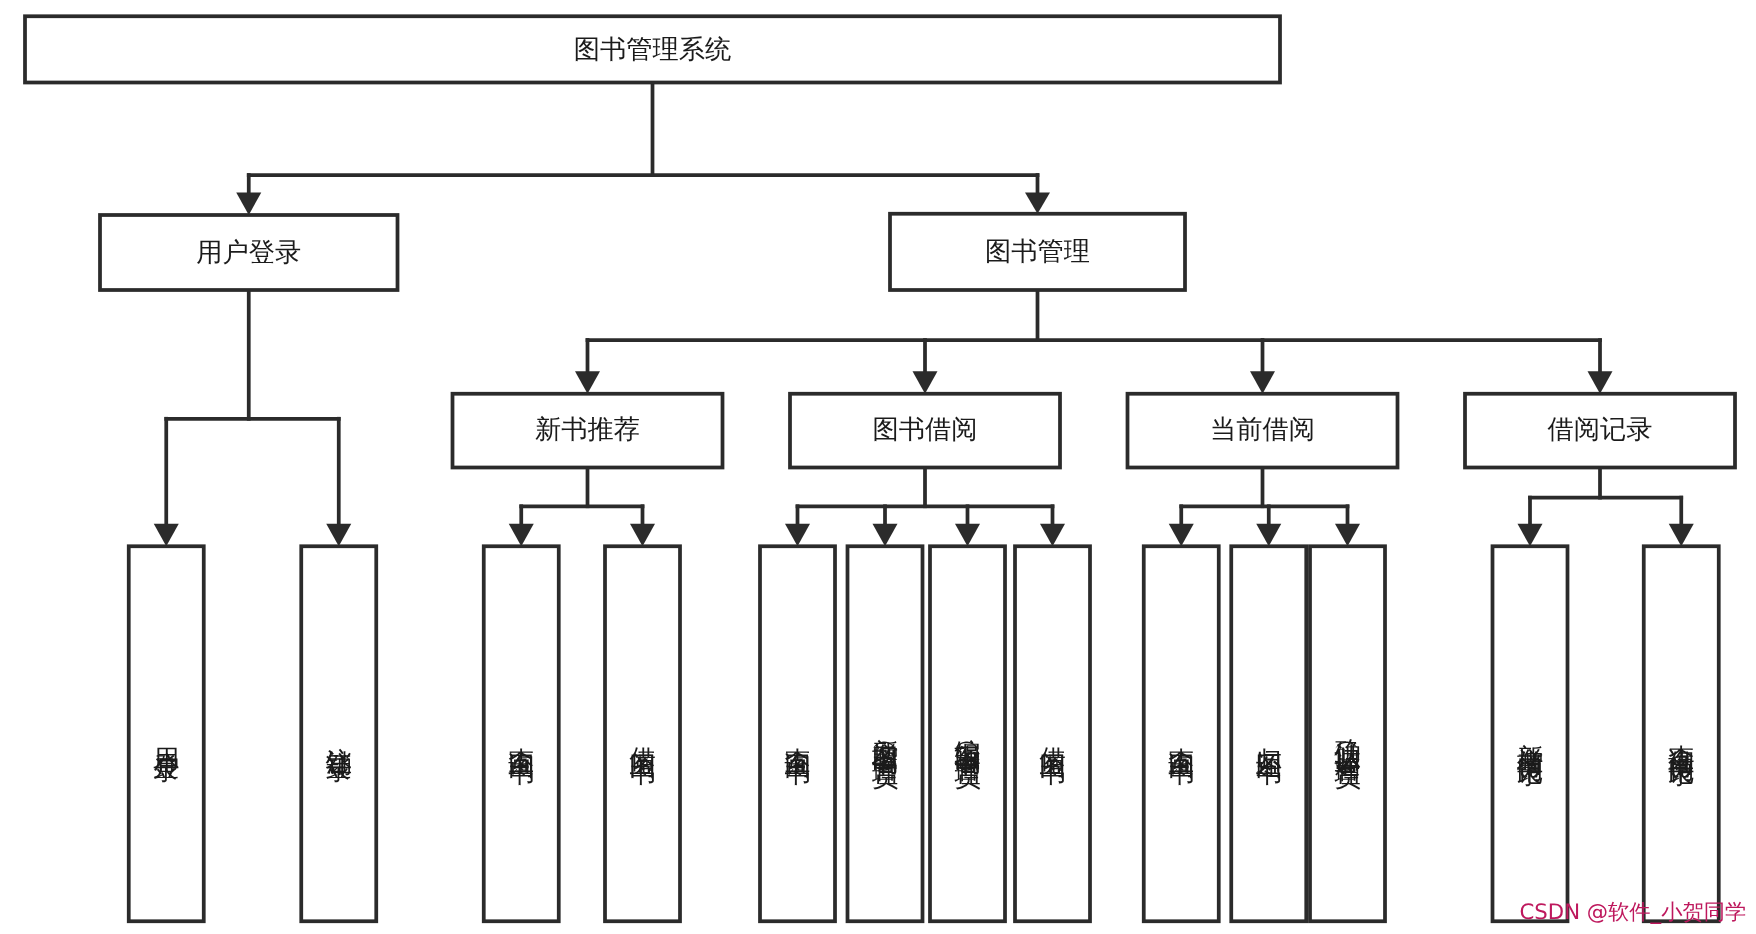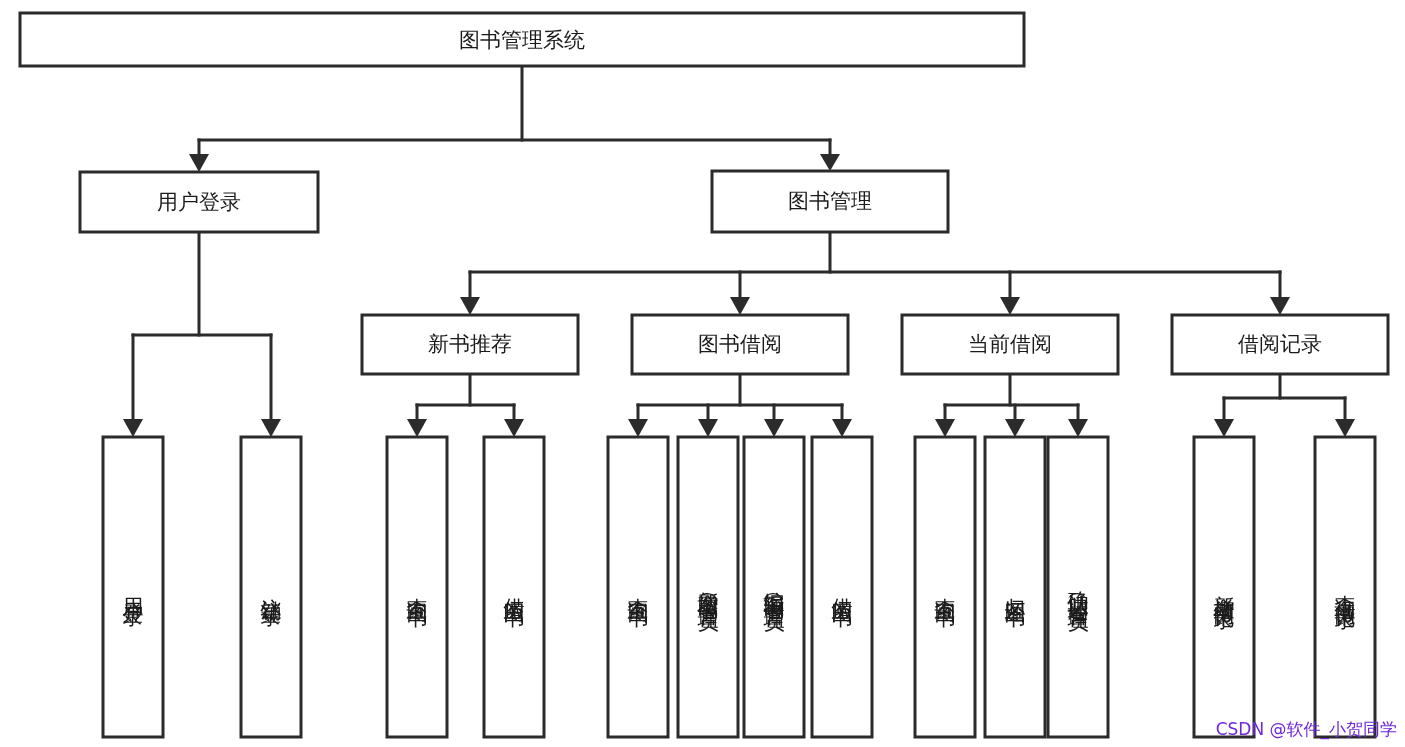--- a/index.html
+++ b/index.html
@@ -61,21 +61,21 @@
     justify-content: center;
     white-space: nowrap;
     pointer-events: none;
   }
   #watermark {
     position: absolute;
     right: 8px;
     bottom: 6px;
     font-family: "DejaVu Sans", "Liberation Sans", sans-serif;
     font-size: 17px;
-    color: #6d28d9;
+    color: #be185d;
     white-space: nowrap;
   }
 </style>
 </head>
 <body>
 
 <div id="diagram-root">
 
   <svg id="flow" viewBox="0 0 1405 747">
     <defs>

